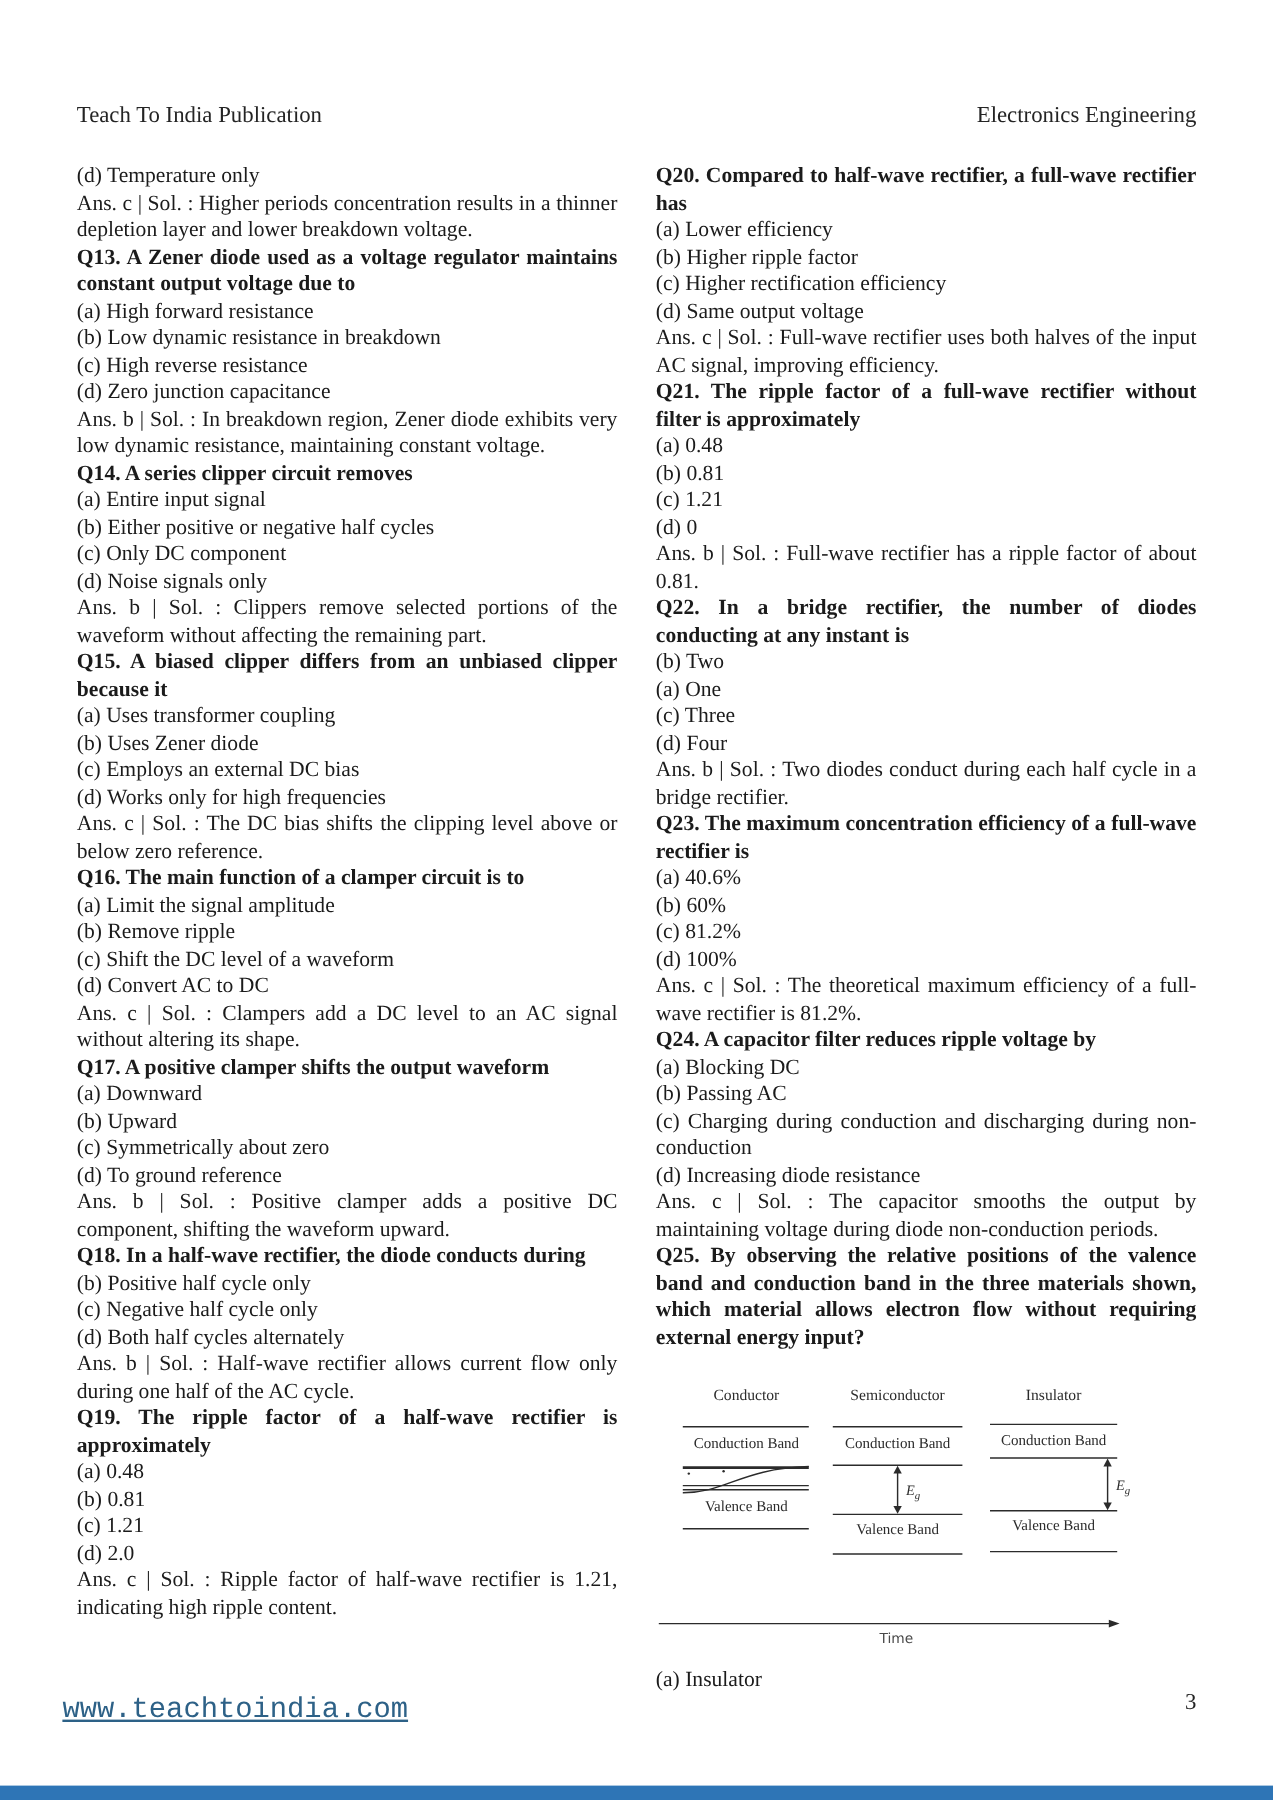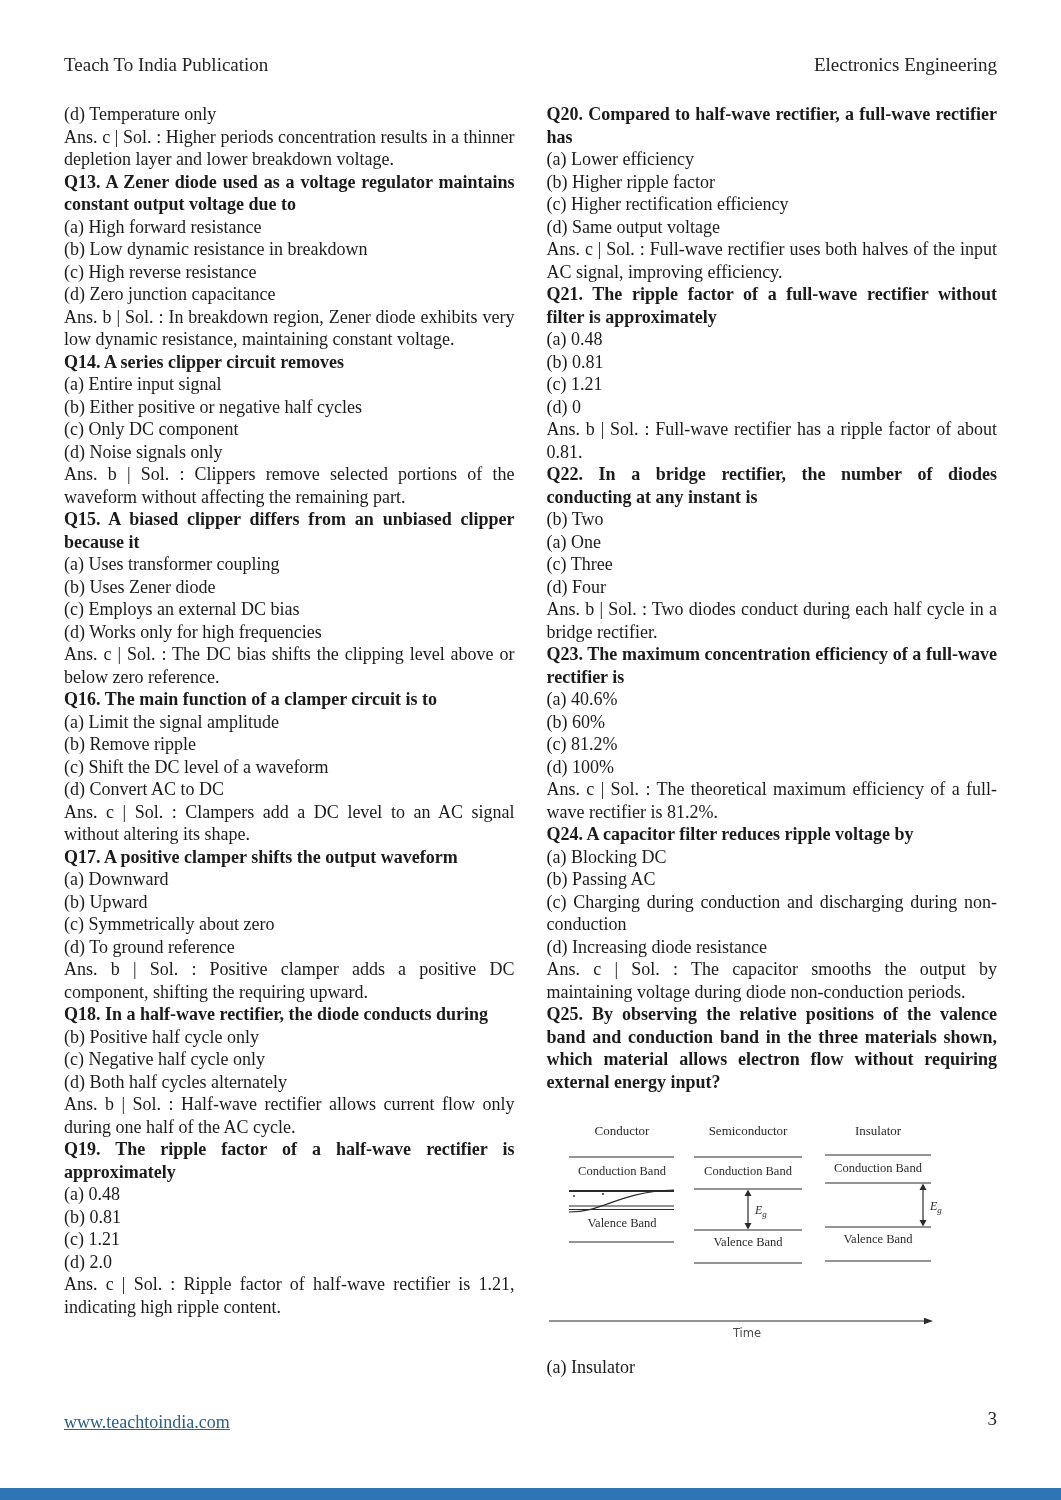--- a/index.html
+++ b/index.html
@@ -1,38 +1,38 @@
 <!DOCTYPE html>
 <html><head>
 <meta charset="utf-8">
 <style>
   * { margin:0; padding:0; box-sizing:border-box; }
   html,body { background:#ffffff; }
   body {
     width:1061px; height:1500px; position:relative; overflow:hidden;
     font-family:"Liberation Serif", serif; color:#1b1b1b;
   }
-  .page { position:absolute; inset:0; padding:54px 64px 0 64px; }
+  .page { position:absolute; inset:0; padding:86px 64px 0 64px; }
   .header { display:flex; justify-content:space-between; font-size:19px; color:#242424; }
   .columns { display:flex; gap:32px; margin-top:27px; }
   .col { width:451px; font-size:18px; line-height:22.5px; text-align:justify; }
   .blk { margin:0; }
   .blk.q { font-weight:bold; }
   .diagram-wrap { margin-top:22px; }
   .diagram-svg line, .diagram-svg path { stroke:#2b2b2b; stroke-width:1.2; fill:none; }
   .diagram-svg .thick { stroke-width:2.2; }
   .diagram-svg polygon, .diagram-svg circle { fill:#2b2b2b; stroke:none; }
   .dt { font-size:13px; text-anchor:middle; fill:#2b2b2b; font-family:"Liberation Serif", serif; }
   .db { font-size:12.5px; text-anchor:middle; fill:#2b2b2b; font-family:"Liberation Serif", serif; }
   .eg { font-size:12px; font-style:italic; fill:#2b2b2b; font-family:"Liberation Serif", serif; }
   .eg .sub { font-size:9px; }
   .time { font-size:11.5px; fill:#4a4a4a; text-anchor:middle; font-family:"DejaVu Sans", sans-serif; font-style:normal; }
   .footer-link {
-    position:absolute; left:64px; top:1412px; font-size:18px;
-    color:#2d6187; text-decoration:underline; cursor:pointer;
+    position:absolute; left:52px; top:1412px; font-size:24px;
+    color:#2d6187; text-decoration:underline; cursor:pointer;font-family:Liberation Mono, monospace;
   }
   .page-num { position:absolute; right:64px; top:1408px; font-size:19px; color:#242424; }
   .accent-bar { position:absolute; left:0; right:0; bottom:0; height:12px; background:#2e75b6; }
 </style>
 </head>
 <body>
 
 <div class="page">
 
   <div class="header">
@@ -67,21 +67,21 @@
         <p class="blk o">(a) Limit the signal amplitude</p>
         <p class="blk o">(b) Remove ripple</p>
         <p class="blk o">(c) Shift the DC level of a waveform</p>
         <p class="blk o">(d) Convert AC to DC</p>
         <p class="blk a">Ans. c | Sol. : Clampers add a DC level to an AC signal without altering its shape.</p>
         <p class="blk q">Q17. A positive clamper shifts the output waveform</p>
         <p class="blk o">(a) Downward</p>
         <p class="blk o">(b) Upward</p>
         <p class="blk o">(c) Symmetrically about zero</p>
         <p class="blk o">(d) To ground reference</p>
-        <p class="blk a">Ans. b | Sol. : Positive clamper adds a positive DC component, shifting the requiring upward.</p>
+        <p class="blk a">Ans. b | Sol. : Positive clamper adds a positive DC component, shifting the waveform upward.</p>
         <p class="blk q">Q18. In a half-wave rectifier, the diode conducts during</p>
         <p class="blk o">(b) Positive half cycle only</p>
         <p class="blk o">(c) Negative half cycle only</p>
         <p class="blk o">(d) Both half cycles alternately</p>
         <p class="blk a">Ans. b | Sol. : Half-wave rectifier allows current flow only during one half of the AC cycle.</p>
         <p class="blk q">Q19. The ripple factor of a half-wave rectifier is approximately</p>
         <p class="blk o">(a) 0.48</p>
         <p class="blk o">(b) 0.81</p>
         <p class="blk o">(c) 1.21</p>
         <p class="blk o">(d) 2.0</p>

